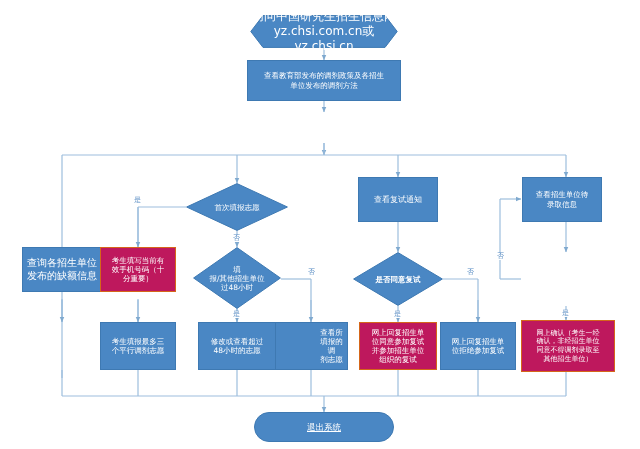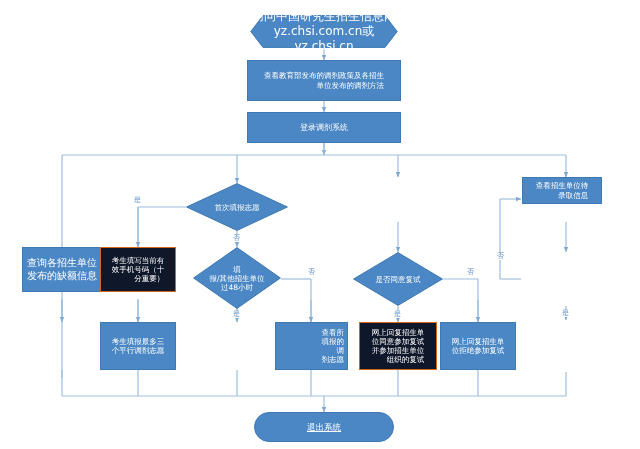--- a/index.html
+++ b/index.html
@@ -14,25 +14,25 @@
 
   .node{
     position:absolute;
     display:flex;align-items:center;justify-content:center;
     text-align:center;
     color:#ffffff;
     line-height:1.22;
     box-sizing:border-box;
     z-index:2;
   }
-  .node .lbl{display:block;padding:0 3px;text-align:right;}
+  .node .lbl{display:block;padding:0 3px;}
 
   
   .rect{background:#4a87c4;border:1px solid #3e79b2;}
-  .rect.orange{background:#0f172a;border:1px solid #d5661a;}
+  .rect.orange{background:#be185d;border:1px solid #d5661a;}
 
   
   .pill{background:#4a87c4;border:1px solid #3e79b2;border-radius:22px;}
 
   
   .hexwrap{position:absolute;z-index:2;}
   .hexwrap svg{position:absolute;left:0;top:0;}
   .hexwrap .hextext{
     position:absolute;left:0;top:0;width:100%;height:100%;
     display:flex;align-items:center;justify-content:center;
@@ -163,23 +163,20 @@
     </div>
   </div>
 
   <div class="node rect" style="left:247px;top:60px;width:154px;height:41px;font-size:7.5px;">
     <span class="lbl">
       <span>查看教育部发布的调剂政策及各招生</span><br>
       <span>单位发布的调剂方法</span>
     </span>
   </div>
 
-  <div class="node rect" style="left:247px;top:112px;width:154px;height:31px;font-size:8px;">
-    <span class="lbl">登录调剂系统</span>
-  </div>
 
   <div class="dia" style="left:186px;top:183px;width:102px;height:48px;font-size:7.5px;">
     <svg width="102" height="48" viewBox="0 0 102 48" xmlns="http://www.w3.org/2000/svg">
       <polygon points="51,0.6 101.4,24 51,47.4 0.6,24" fill="#4a87c4" stroke="#3e79b2" stroke-width="1"></polygon>
     </svg>
     <div class="diatext">
       <span>首次填报志愿</span>
     </div>
   </div>
 
@@ -211,30 +208,39 @@
     </span>
   </div>
 
   <div class="node rect" style="left:100px;top:322px;width:76px;height:48px;font-size:7.5px;">
     <span class="lbl">
       <span>考生填报最多三</span><br>
       <span>个平行调剂志愿</span>
     </span>
   </div>
 
+  <div class="node rect" style="left:198px;top:322px;width:78px;height:48px;font-size:7.5px;">
+    <span class="lbl">
+      <span>修改或查看超过</span><br>
+      <span>48小时的志愿</span>
+    </span>
+  </div>
 
   <div class="node rect" style="left:275px;top:322px;width:73px;height:48px;font-size:7.5px;padding-left:40px;">
     <span class="lbl">
       <span>查看所填报的调</span><br>
       <span>剂志愿</span>
     </span>
   </div>
 
-
-  <div class="dia" style="left:353px;top:252px;width:90px;height:54px;font-size:7.5px;">
+  <div class="node rect" style="left:358px;top:177px;width:80px;height:45px;font-size:8px;">
+    <span class="lbl">查看复试通知</span>
+  </div>
+
+  <div class="dia" style="left:353px;top:252px;width:90px;height:54px;font-size:7.5px;font-weight:bold;">
     <svg width="90" height="54" viewBox="0 0 90 54" xmlns="http://www.w3.org/2000/svg">
       <polygon points="45,0.6 89.4,27 45,53.4 0.6,27" fill="#4a87c4" stroke="#3e79b2" stroke-width="1"></polygon>
     </svg>
     <div class="diatext">
       <span>是否同意复试</span>
     </div>
   </div>
 
   <div class="node rect orange" style="left:359px;top:322px;width:78px;height:48px;font-size:7.5px;">
     <span class="lbl">
@@ -245,28 +251,36 @@
     </span>
   </div>
 
   <div class="node rect" style="left:440px;top:322px;width:76px;height:48px;font-size:7.5px;">
     <span class="lbl">
       <span>网上回复招生单</span><br>
       <span>位拒绝参加复试</span>
     </span>
   </div>
 
-  <div class="node rect" style="left:522px;top:177px;width:80px;height:27px;font-size:7.5px;">
+  <div class="node rect" style="left:522px;top:177px;width:80px;height:45px;font-size:7.5px;">
     <span class="lbl">
       <span>查看招生单位待</span><br>
       <span>录取信息</span>
     </span>
   </div>
 
 
+  <div class="node rect orange" style="left:521px;top:320px;width:94px;height:52px;font-size:7px;">
+    <span class="lbl">
+      <span>网上确认（考生一经</span><br>
+      <span>确认，非经招生单位</span><br>
+      <span>同意不得调剂录取至</span><br>
+      <span>其他招生单位）</span>
+    </span>
+  </div>
 
   <div class="node pill" style="left:254px;top:412px;width:140px;height:30px;font-size:8.5px;text-decoration:underline;">
     <span class="lbl">退出系统</span>
   </div>
 
   <div class="edgelabel" style="left:133px;top:197px;font-size:7px;">是</div>
 
   <div class="edgelabel" style="left:232px;top:235px;font-size:7px;">否</div>
 
   <div class="edgelabel" style="left:307px;top:269px;font-size:7px;">否</div>

